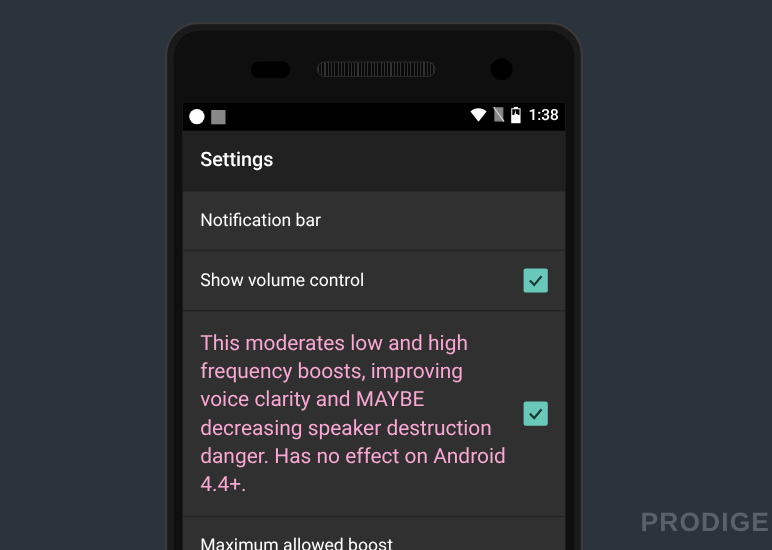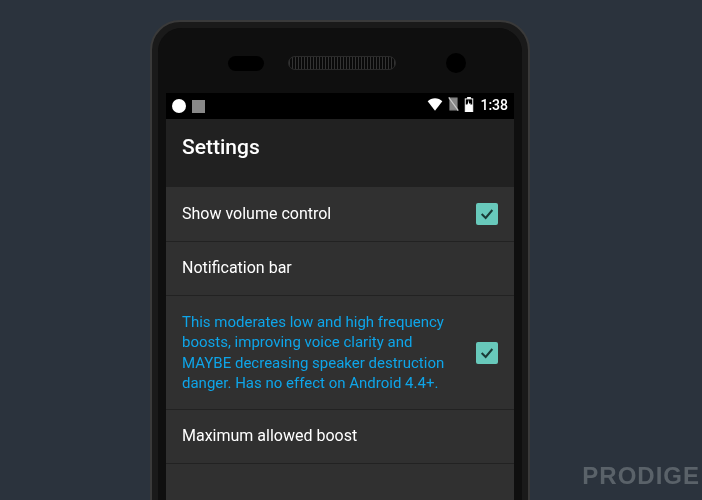--- a/index.html
+++ b/index.html
@@ -85,34 +85,34 @@
     justify-content: space-between;
   }
   .status-left { display: flex; align-items: center; gap: 6px; }
   .status-right { display: flex; gap: 4px; }
   .circle-ic { width: 14px; height: 14px; background: #fff; border-radius: 50%; }
   .square-ic { width: 13px; height: 13px; background: #888; }
   .clock { font-weight: 500; margin-left: 2px; font-size: 14px; }
   .header {
     background: #212121;
     color: #fff;
-    padding: 16px 16px 28px 16px;
-    font-size: 21px;
+    padding: 16px 16px 18px 16px;
+    font-size: 18px;
     font-weight: 500;
   }
   .list { }
   .row {
     display: flex;
     align-items: center;
     padding: 16px 16px;
     border-bottom: 1px solid #222;
   }
   .row-text { flex: 1; padding-right: 12px; }
   .row-title { color: #fff; font-size: 16px; margin-bottom: 2px; }
-  .row-sub { color: #0ea5e9; font-size: 15px; line-height: 1.35; }
+  .row-sub { color: #f9a8d4; font-size: 19px; line-height: 1.35; }
   .checkbox {
     width: 22px;
     height: 22px;
     border-radius: 2px;
     display: flex;
     align-items: center;
     justify-content: center;
     flex-shrink: 0;
   }
   .checkbox.checked {
@@ -174,37 +174,37 @@
       </div>
 
       <div class="header">
         <span>Settings</span>
       </div>
 
       <div class="list">
 
         <div class="row">
           <div class="row-text">
+            <div class="row-title">Notification bar</div>
+          </div>
+        </div>
+
+        <div class="row">
+          <div class="row-text">
             <div class="row-title">Show volume control</div>
           </div>
           <div class="checkbox checked">
             <svg viewBox="0 0 24 24">
                 <path fill="none" stroke="#1a3a36" stroke-width="3" d="M4 12 L10 18 L20 6"></path>
               </svg>
           </div>
         </div>
 
         <div class="row">
           <div class="row-text">
-            <div class="row-title">Notification bar</div>
-          </div>
-        </div>
-
-        <div class="row">
-          <div class="row-text">
             <div class="row-sub">This moderates low and high frequency boosts, improving voice clarity and MAYBE decreasing speaker destruction danger. Has no effect on Android 4.4+.</div>
           </div>
           <div class="checkbox checked">
             <svg viewBox="0 0 24 24">
                 <path fill="none" stroke="#1a3a36" stroke-width="3" d="M4 12 L10 18 L20 6"></path>
               </svg>
           </div>
         </div>
 
         <div class="row">

